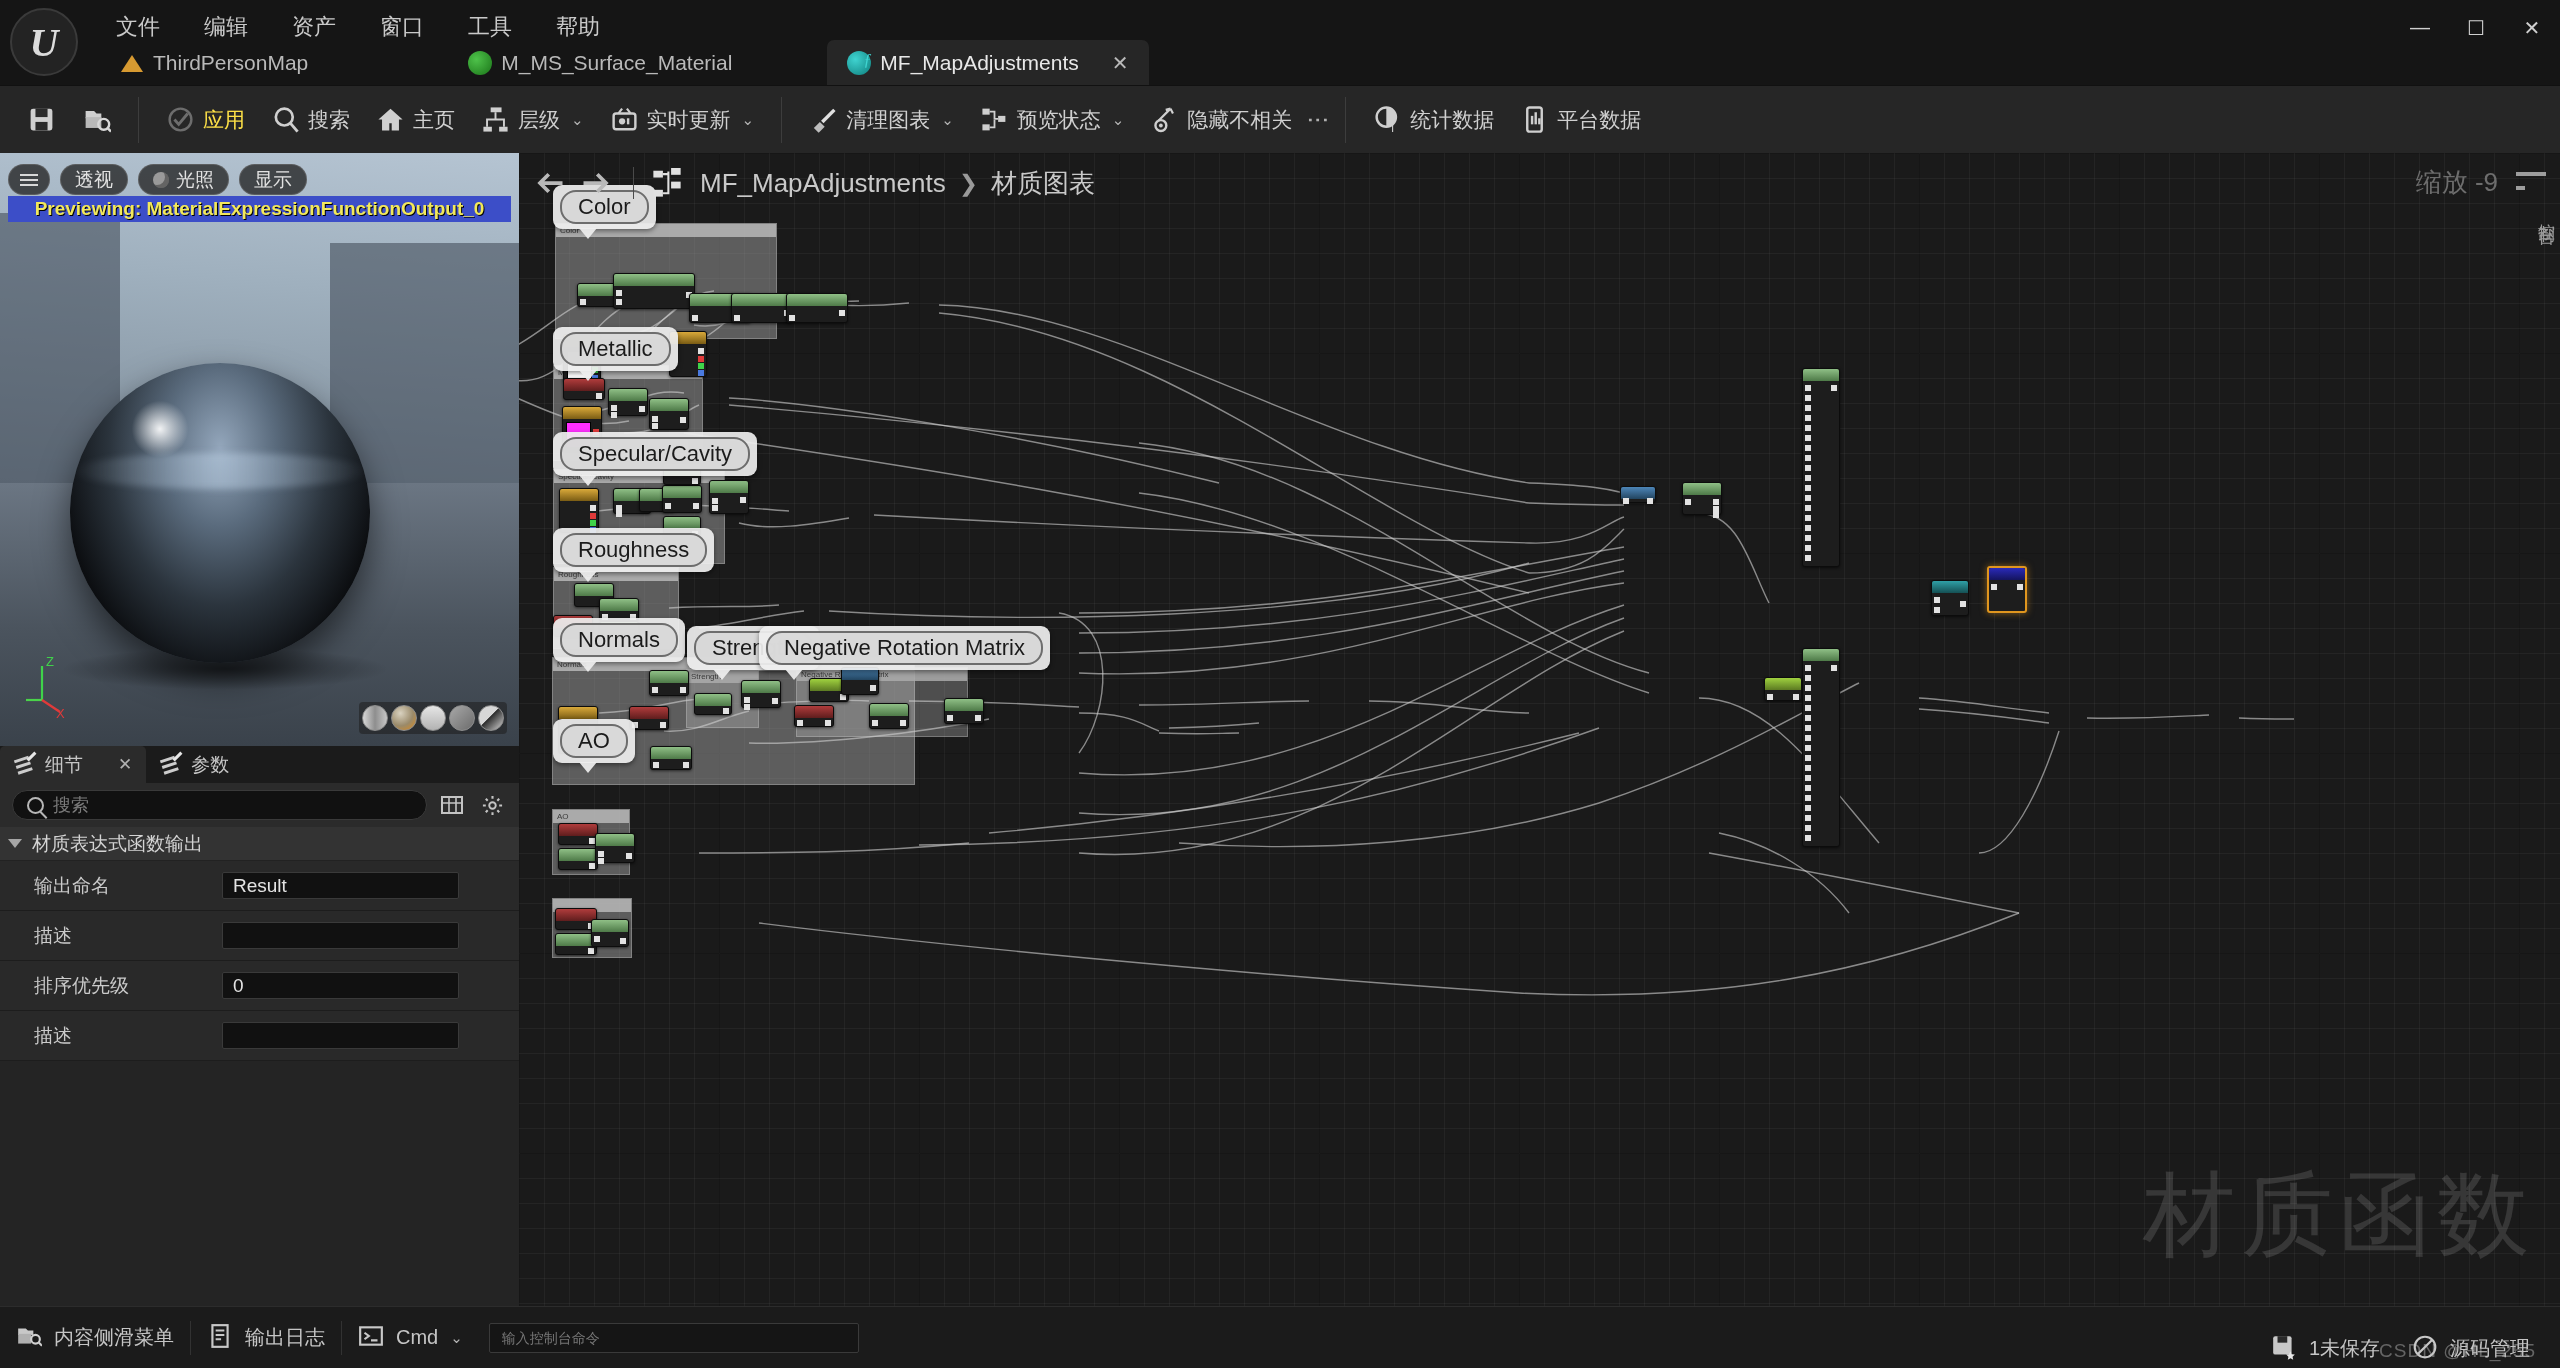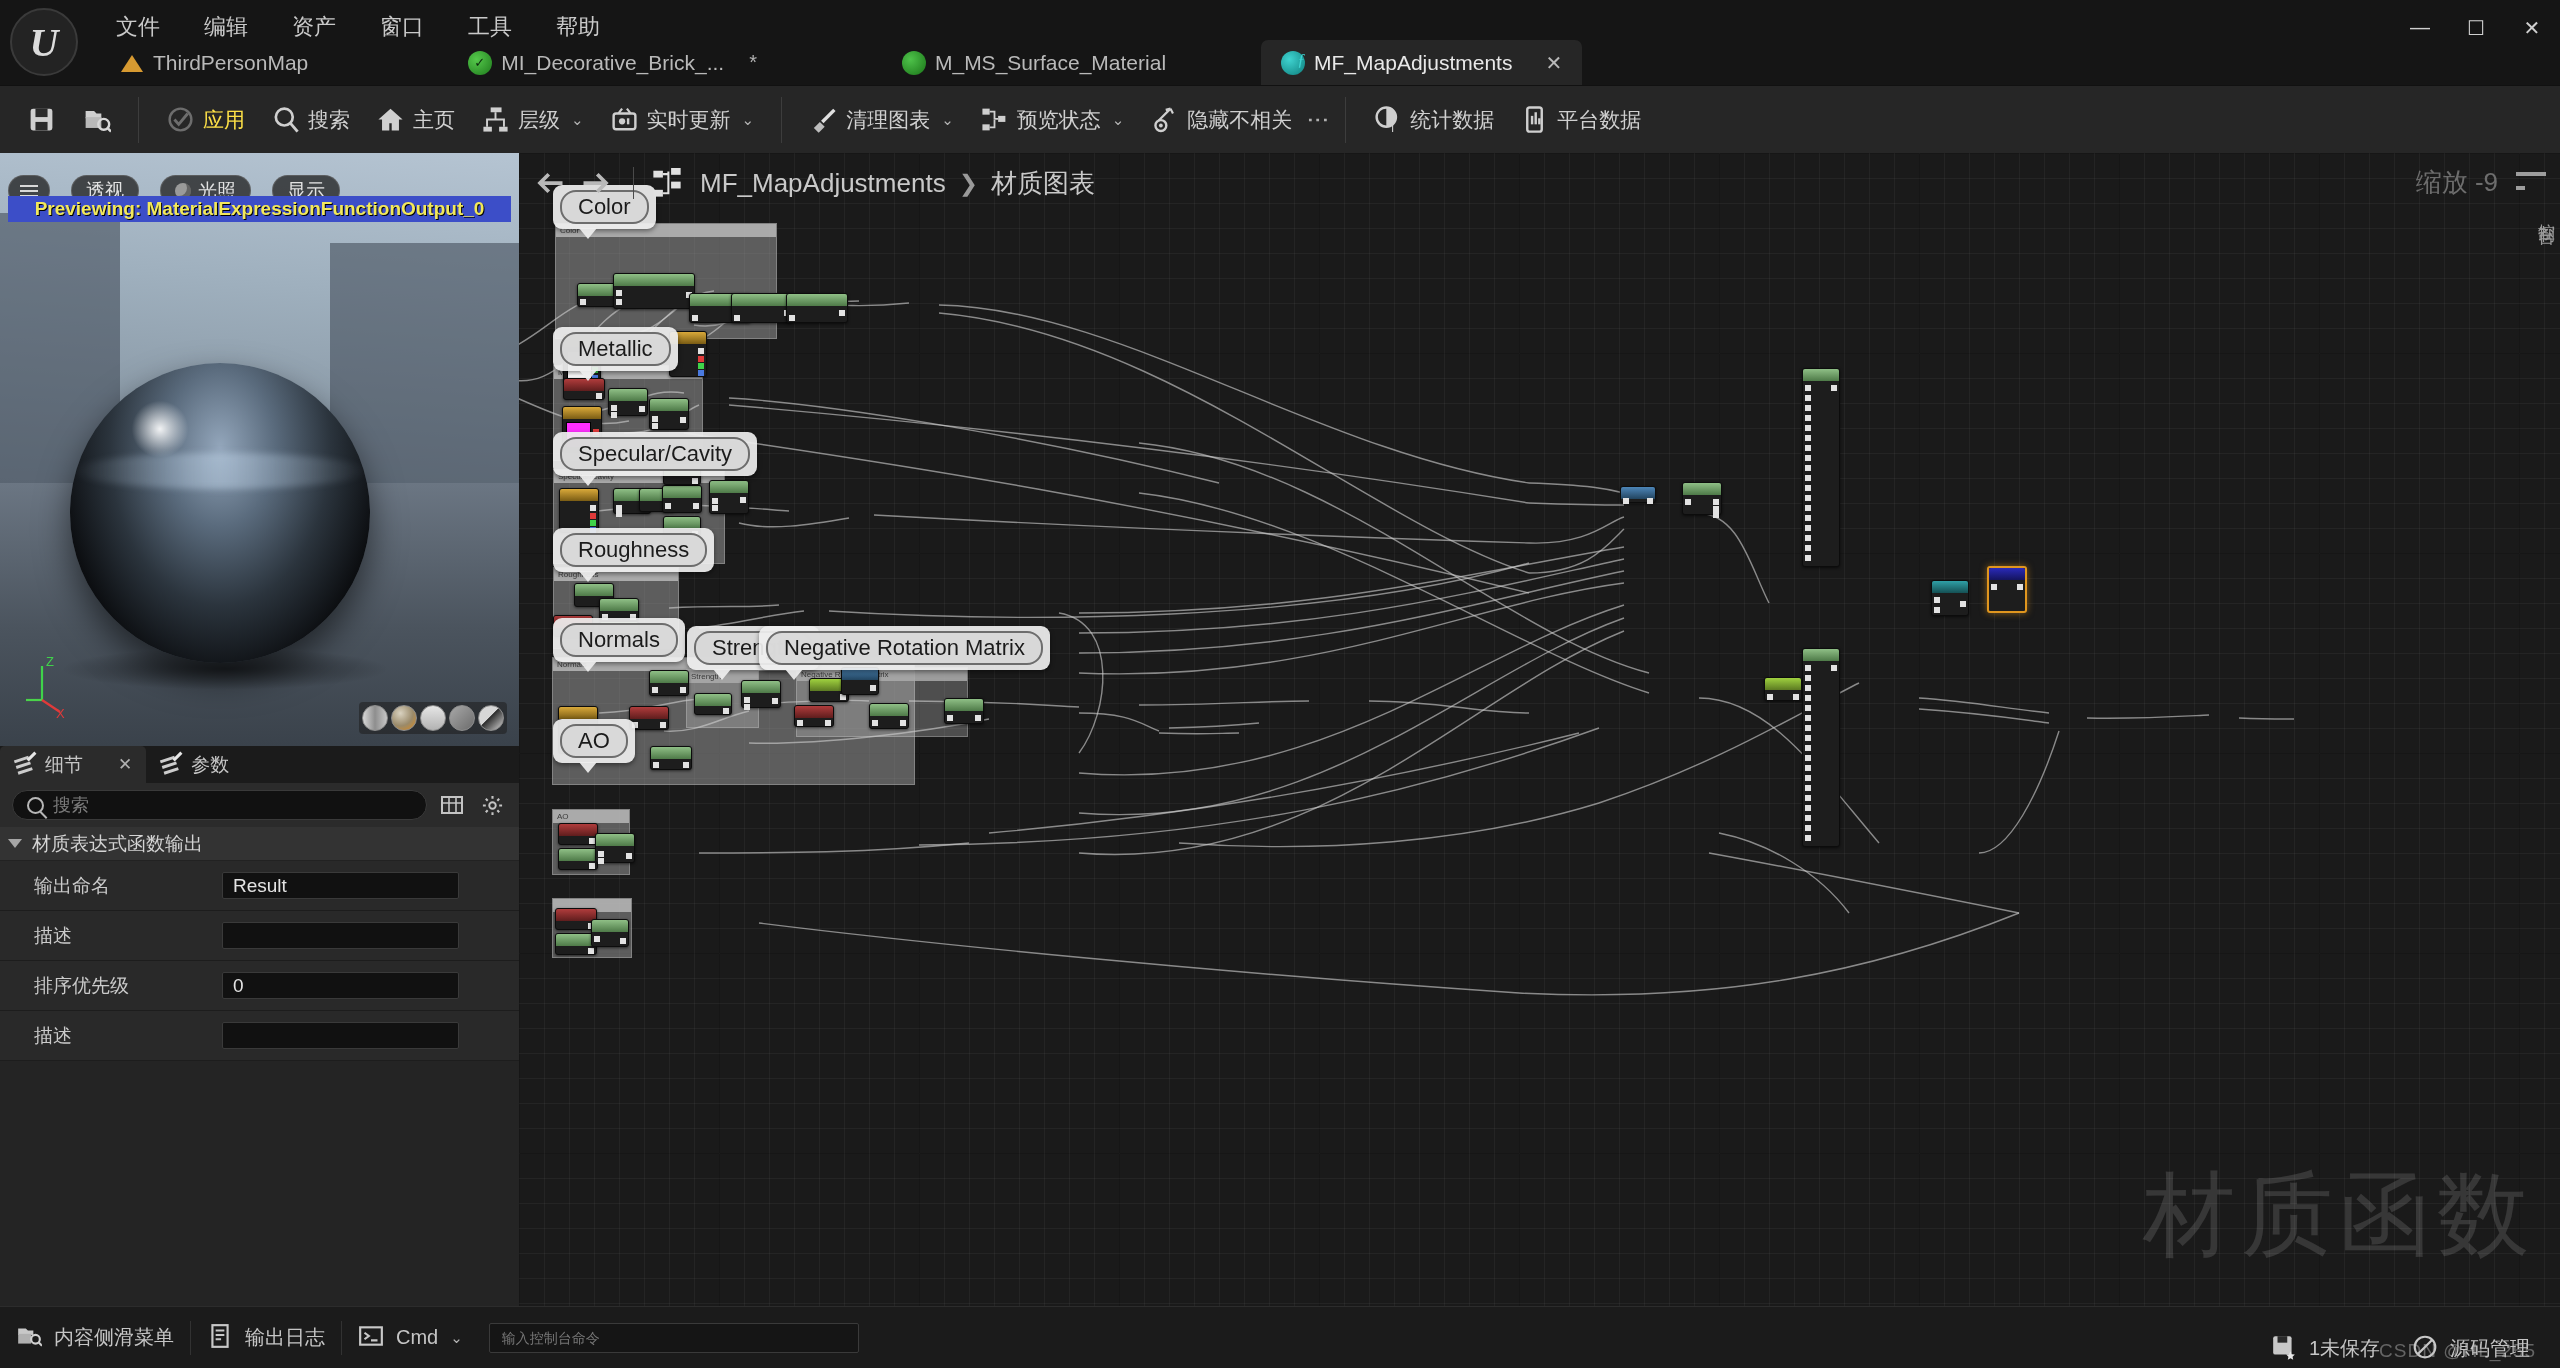--- a/index.html
+++ b/index.html
@@ -64,21 +64,21 @@
     background:
       radial-gradient(circle at 30% 22%, rgba(255,255,255,.92) 0%, rgba(255,255,255,0) 9%),
       radial-gradient(ellipse at 50% 28%, #93a6bb 0%, #5a6b7d 26%, #2b343d 52%, #0c0e11 76%, #050607 100%);
     box-shadow:0 16px 34px rgba(0,0,0,.55); }
   .vp-sphere-band { position:absolute; left:72px; top:300px; width:296px; height:36px;
     border-radius:50%; background:linear-gradient(90deg,rgba(150,175,200,.0),rgba(185,205,225,.55),rgba(150,175,200,.0));
     filter:blur(3px); }
   .vp-shadow { position:absolute; left:60px; top:495px; width:330px; height:42px; border-radius:50%;
     background:radial-gradient(ellipse,rgba(0,0,0,.55),rgba(0,0,0,0) 70%); }
 
-  #vp-toolbar { position:absolute; left:8px; top:22px; display:flex; gap:21px; z-index:5;text-align:center; }
+  #vp-toolbar { position:absolute; left:8px; top:11px; display:flex; gap:10px; z-index:5;text-align:center; }
   .vp-pill { height:31px; border-radius:16px; background:rgba(34,34,34,.78); border:1px solid rgba(120,120,120,.5);
     display:flex; align-items:center; gap:7px; padding:0 14px; font-size:19px; color:#e2e2e2; cursor:pointer; }
   .vp-pill.sq { width:42px; justify-content:center; padding:0; }
   .hamb { display:inline-block; width:18px; }
   .hamb i { display:block; height:2px; background:#d8d8d8; margin:3px 0; }
   .lightdot { width:16px; height:16px; border-radius:50%; background:#9a9a9a;
     box-shadow:inset -4px -3px 0 rgba(0,0,0,.35); }
 
   #previewing { position:absolute; left:8px; top:43px; width:503px; height:26px; background:#3c4ec8;
     display:flex; align-items:center; justify-content:center; z-index:5; }
@@ -216,25 +216,20 @@
     <div class="menu-item">资产</div>
     <div class="menu-item">窗口</div>
     <div class="menu-item">工具</div>
     <div class="menu-item">帮助</div>
   </div>
 
   <div id="tabbar">
     <div class="tab" style="margin-right:120px;">
       <span class="tab-icon ico-map"></span>
       <span>ThirdPersonMap</span>
-    </div>
-    <div class="tab" style="margin-right:105px;">
-      <span class="tab-icon ico-mi"></span>
-      <span>MI_Decorative_Brick_...</span>
-      <span class="tab-dirty">*</span>
     </div>
     <div class="tab" style="margin-right:75px;">
       <span class="tab-icon ico-mat"></span>
       <span>M_MS_Surface_Material</span>
     </div>
     <div class="tab active">
       <span class="tab-icon ico-mf"></span>
       <span>MF_MapAdjustments</span>
       <span class="tab-close">✕</span>
     </div>

